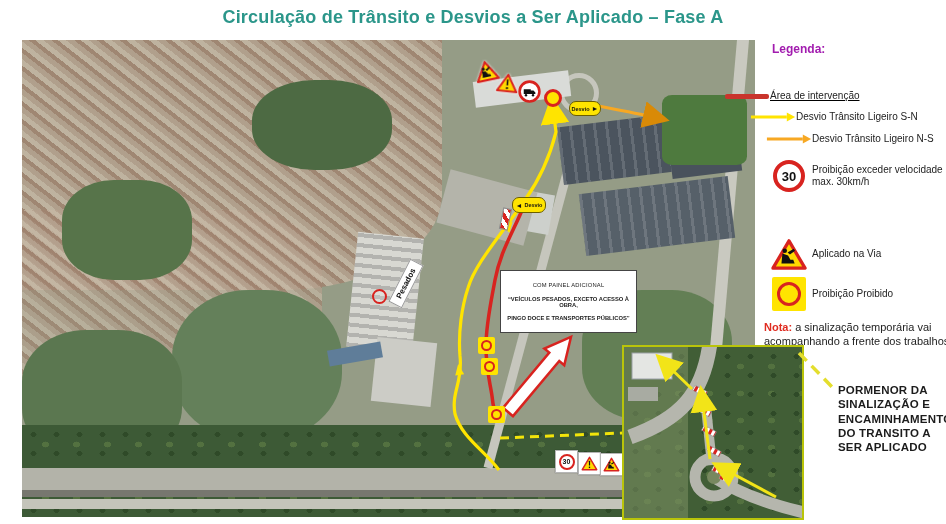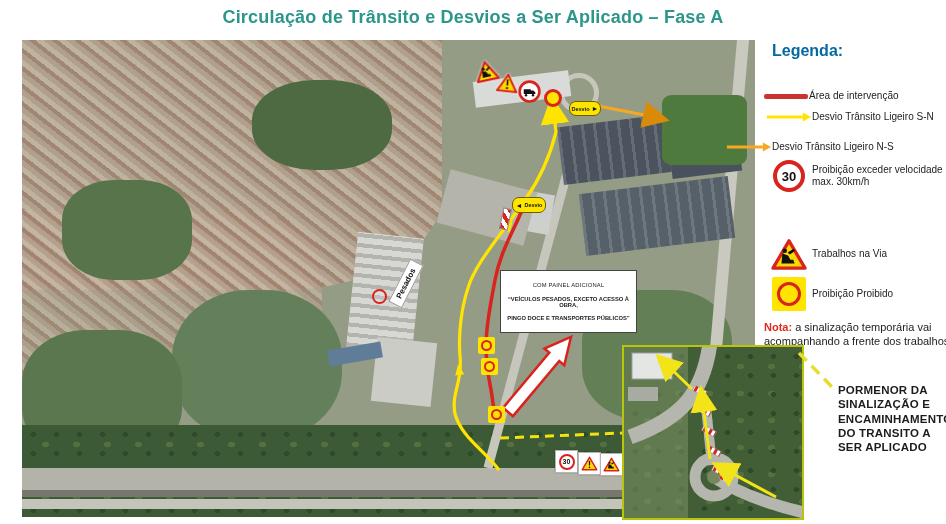--- a/index.html
+++ b/index.html
@@ -44,21 +44,21 @@
 
   
   .inset{position:absolute;left:622px;top:345px;width:178px;height:171px;border:2.5px solid #b9c40a;
          background-color:#415e36;z-index:9;overflow:hidden;
          background-image:radial-gradient(#2f4a28 18%,transparent 19%),radial-gradient(#53713f 15%,transparent 16%);
          background-size:23px 19px,31px 27px;background-position:0 0,8px 6px;}
   .inset .campus{position:absolute;left:0;top:0;width:64px;height:171px;background:#7d9165;opacity:.55;}
   .inset svg{position:absolute;left:0;top:0;}
 
   
-  .legend-heading{position:absolute;left:772px;top:42px;font-size:16px;font-weight:800;color:#0369a1;}
+  .legend-heading{position:absolute;left:772px;top:42px;font-size:12px;font-weight:800;color:#a21caf;}
   .lrow{position:absolute;display:flex;align-items:center;}
   .lsym{width:46px;display:flex;align-items:center;justify-content:center;flex:0 0 46px;}
   .llabel{font-size:10px;color:#222;font-weight:500;line-height:1.25;}
   .redline{width:44px;height:4.5px;background:#C9342C;border-radius:2px;}
   .note{position:absolute;left:764px;top:320px;width:192px;font-size:11px;color:#222;line-height:1.3;}
   .note .np{color:#E02B20;font-weight:700;}
   .caption{position:absolute;left:838px;top:383px;width:118px;font-size:11.5px;font-weight:600;
            color:#1c1c1c;line-height:1.24;letter-spacing:.2px;}
 
   .pagesvg{position:absolute;left:0;top:0;z-index:20;pointer-events:none;}
@@ -241,36 +241,36 @@
       <g stroke="#f2e418" stroke-width="3" fill="none">
         <path d="M152,150 L98,121" marker-end="url(#mY2)"></path>
         <path d="M86,112 L78,50" marker-end="url(#mY2)"></path>
         <path d="M68,42 L40,15" marker-end="url(#mY2)"></path>
       </g>
     </svg>
   </div>
 
   <div class="legend-heading">Legenda:</div>
 
-  <div class="lrow" style="left:763px;top:90px;">
+  <div class="lrow" style="left:724px;top:90px;text-decoration:underline;">
     <span class="lsym">
         <span class="redline"></span>
       </span>
     <span class="llabel">Área de intervenção</span>
   </div>
-  <div class="lrow" style="left:766px;top:111px;">
+  <div class="lrow" style="left:750px;top:111px;">
     <span class="lsym">
       <svg width="48" height="12" viewBox="0 0 50 12">
           <line x1="1" y1="6" x2="40" y2="6" stroke="#FFE400" stroke-width="3.5"></line>
           <path d="M40 1 L49 6 L40 11 Z" fill="#FFE400"></path>
         </svg>
     </span>
     <span class="llabel">Desvio Trânsito Ligeiro S-N</span>
   </div>
-  <div class="lrow" style="left:726px;top:133px;margin-top:8px;">
+  <div class="lrow" style="left:766px;top:133px;">
     <span class="lsym">
       <svg width="48" height="12" viewBox="0 0 50 12">
           <line x1="1" y1="6" x2="40" y2="6" stroke="#F7A823" stroke-width="3.5"></line>
           <path d="M40 1 L49 6 L40 11 Z" fill="#F7A823"></path>
         </svg>
     </span>
     <span class="llabel">Desvio Trânsito Ligeiro N-S</span>
   </div>
   <div class="lrow" style="left:766px;top:160px;">
     <span class="lsym">
@@ -280,21 +280,21 @@
   </div>
   <div class="lrow" style="left:766px;top:238px;">
     <span class="lsym">
       <svg width="38" height="33" viewBox="0 0 40 35">
         <path d="M20 3 L37 32 L3 32 Z" fill="#FFD800" stroke="#D8231F" stroke-width="3.5" stroke-linejoin="round"></path>
         <circle cx="15.5" cy="13.5" r="2.4" fill="#111"></circle>
         <path d="M13 16.5 L19 18.5 L21.5 23 L24.5 23 L26 27 L12 27 Z" fill="#111"></path>
         <path d="M18.5 15.5 L25 11.5 L26.5 13.5 L21 17.5 Z" fill="#111"></path>
       </svg>
     </span>
-    <span class="llabel">Trabalhos na Via</span>
+    <span class="llabel">Aplicado na Via</span>
   </div>
   <div class="lrow" style="left:766px;top:277px;">
     <span class="lsym">
       <span class="ysq" style="width:34px;height:34px;display:flex;align-items:center;justify-content:center;">
         <span class="c" style="width:24px;height:24px;border:3.5px solid #D8231F;border-radius:50%;box-sizing:border-box;background:#FFE400;display:block;"></span>
       </span>
     </span>
     <span class="llabel">Proibição Proibido</span>
   </div>
 

